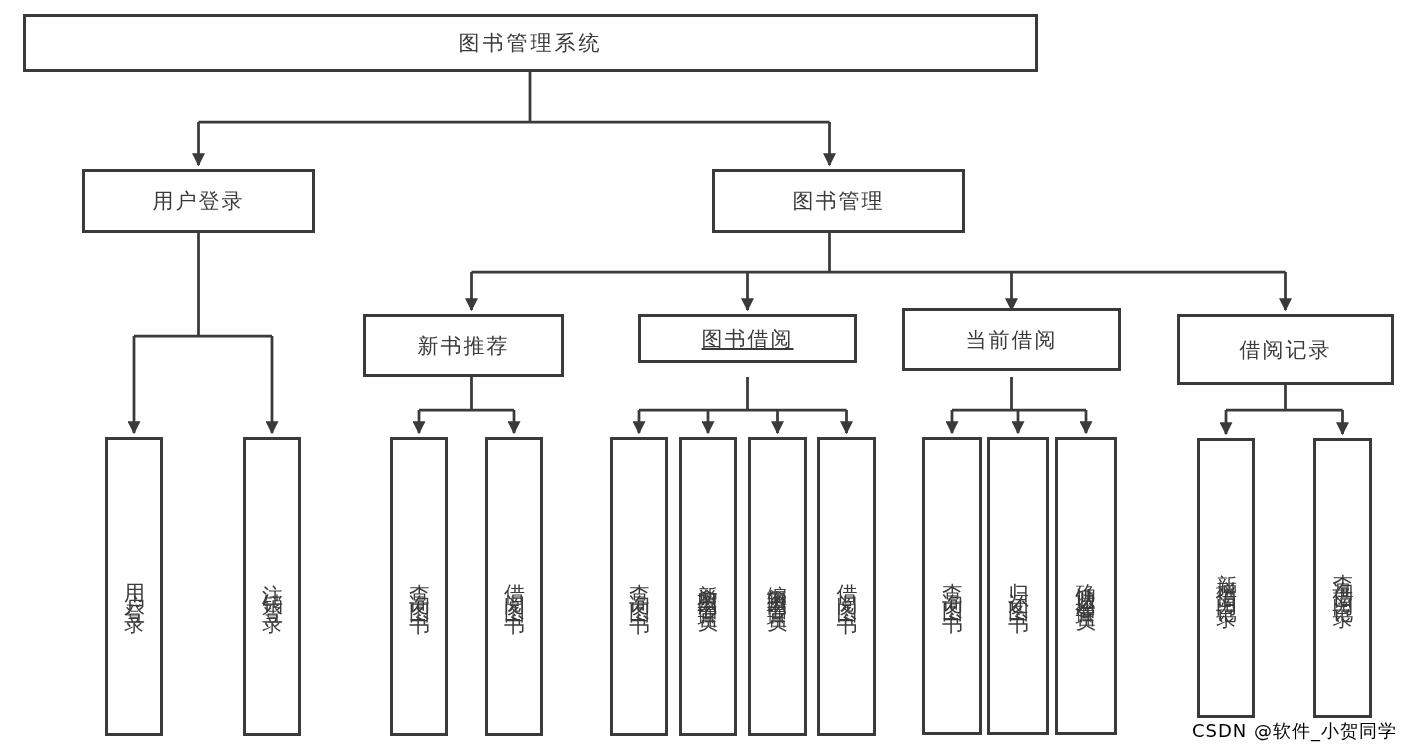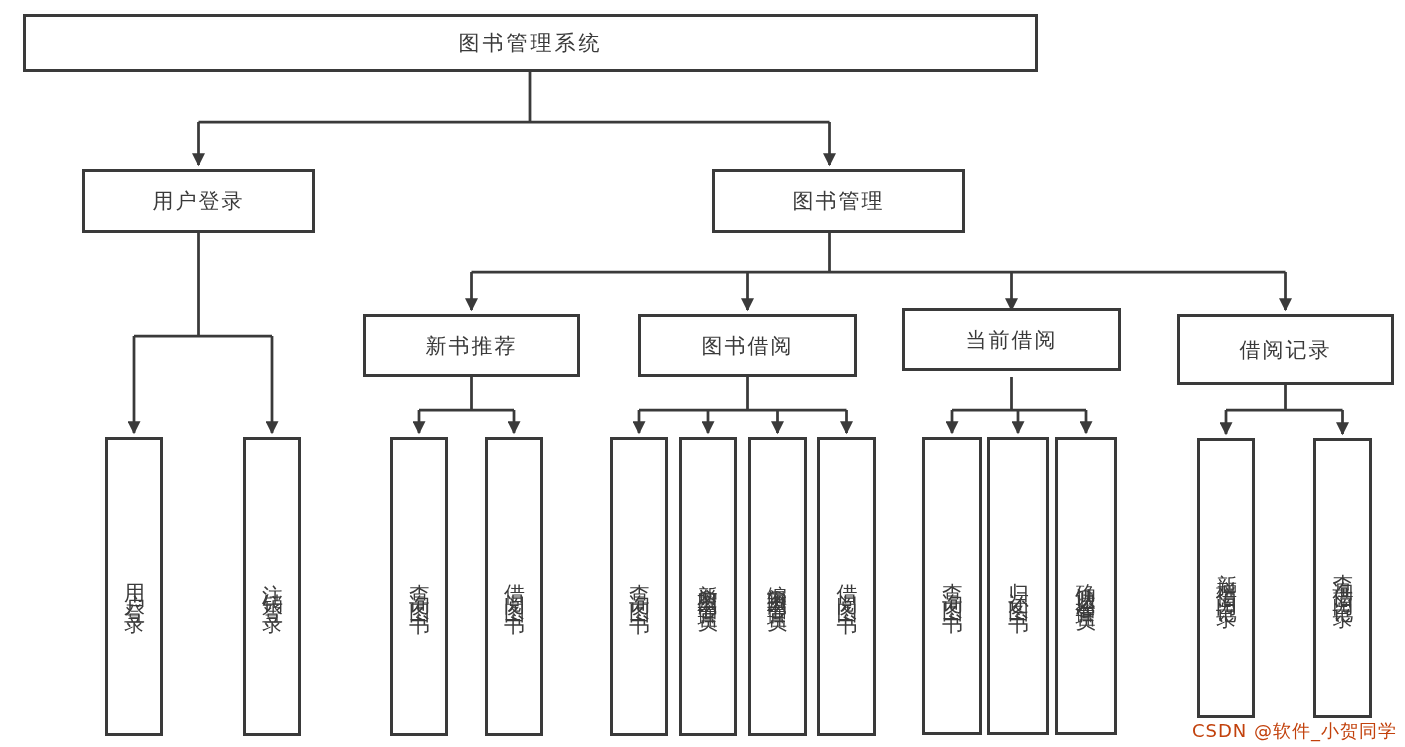--- a/index.html
+++ b/index.html
@@ -48,21 +48,21 @@
     font-size: 20px;
     letter-spacing: 4px;
   }
   .v-box.mid span {
     letter-spacing: 7px;
   }
   .watermark {
     position: absolute;
     right: 8px;
     bottom: 4px;
-    color: #c2410c;
+    color: #000000;
     font-size: 18px;
     letter-spacing: 1px;
     white-space: nowrap;
   }
 </style>
 </head>
 <body>
 
 <div class="canvas">
 
@@ -107,22 +107,22 @@
       <line x1="1226" y1="410" x2="1226" y2="434" marker-end="url(#arrow)"></line>
       <line x1="1342.5" y1="410" x2="1342.5" y2="434" marker-end="url(#arrow)"></line>
     </g>
   </svg>
 
   <div class="box h-box root-box" style="left:23px; top:14px; width:1015px; height:58px;">图书管理系统</div>
 
   <div class="box h-box" style="left:82px; top:169px; width:233px; height:64px;">用户登录</div>
   <div class="box h-box" style="left:712px; top:169px; width:253px; height:64px;">图书管理</div>
 
-  <div class="box h-box" style="left:363px; top:314px; width:217px; height:63px;">新书推荐</div>
-  <div class="box h-box" style="left:638px; top:314px; width:219px; height:63px;">图书借阅</div>
+  <div class="box h-box" style="left:363px; top:314px; width:201px; height:63px;">新书推荐</div>
+  <div class="box h-box" style="left:638px; top:314px; width:219px; height:49px;text-decoration:underline;">图书借阅</div>
   <div class="box h-box" style="left:902px; top:308px; width:219px; height:63px;">当前借阅</div>
   <div class="box h-box" style="left:1177px; top:314px; width:217px; height:71px;">借阅记录</div>
 
   <div class="box v-box" style="left:105px; top:437px; width:58px; height:299px;">
     <span>用户登录</span>
   </div>
   <div class="box v-box" style="left:243px; top:437px; width:58px; height:299px;">
     <span>注销登录</span>
   </div>
 

